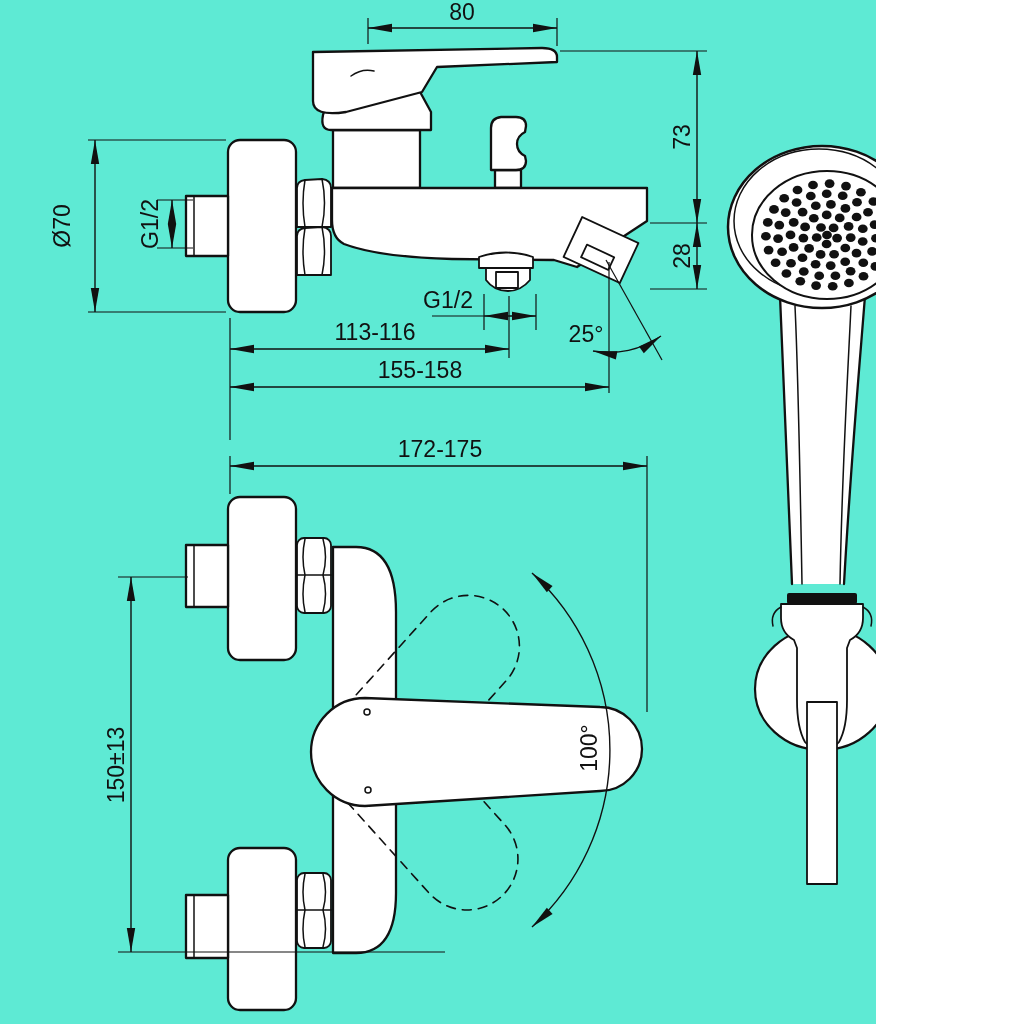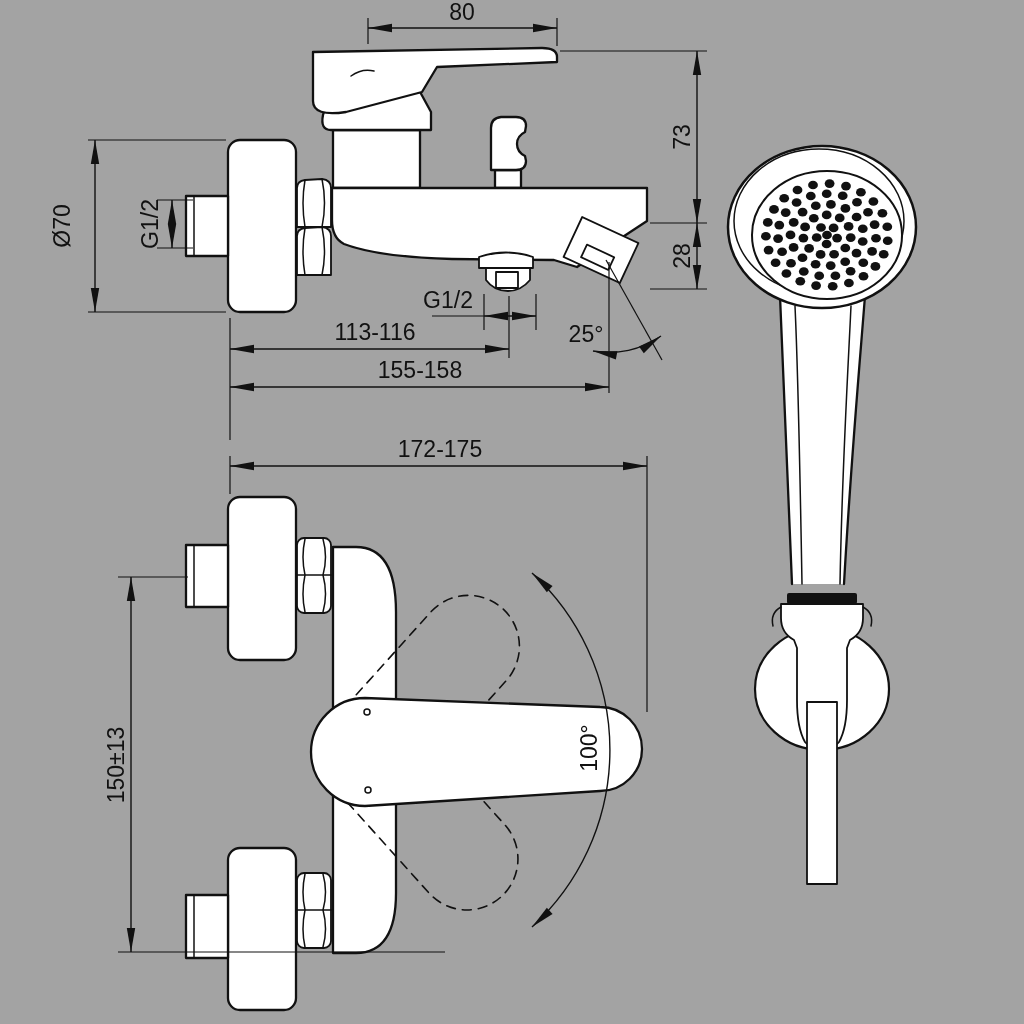--- a/index.html
+++ b/index.html
@@ -1,16 +1,16 @@
 <!DOCTYPE html>
 <html><head>
 <meta charset="utf-8">
 <style>
   html,body{margin:0;padding:0;background:#ffffff;}
-  .page{position:relative;width:1024px;height:1024px;background:#a3a3a3;overflow:hidden;
+  .page{position:relative;width:876px;height:1024px;background:#5eead4;overflow:hidden;
         font-family:"Liberation Sans", sans-serif;text-align:right;}
   svg{display:block;}
   svg text{font-family:"Liberation Sans", sans-serif;font-size:23px;fill:#111;}
   .outline{fill:#ffffff;stroke:#111;stroke-width:2.3;stroke-linejoin:round;}
   .outline-thin{fill:none;stroke:#111;stroke-width:1.5;stroke-linejoin:round;stroke-linecap:round;}
   .detail{fill:#ffffff;stroke:#111;stroke-width:1.8;stroke-linejoin:round;}
   .dim{stroke:#111;stroke-width:1.4;fill:none;}
   .ext{stroke:#111;stroke-width:1.2;fill:none;}
   .dashed{fill:none;stroke:#111;stroke-width:1.6;stroke-dasharray:9 7;stroke-linecap:round;}
 </style>

